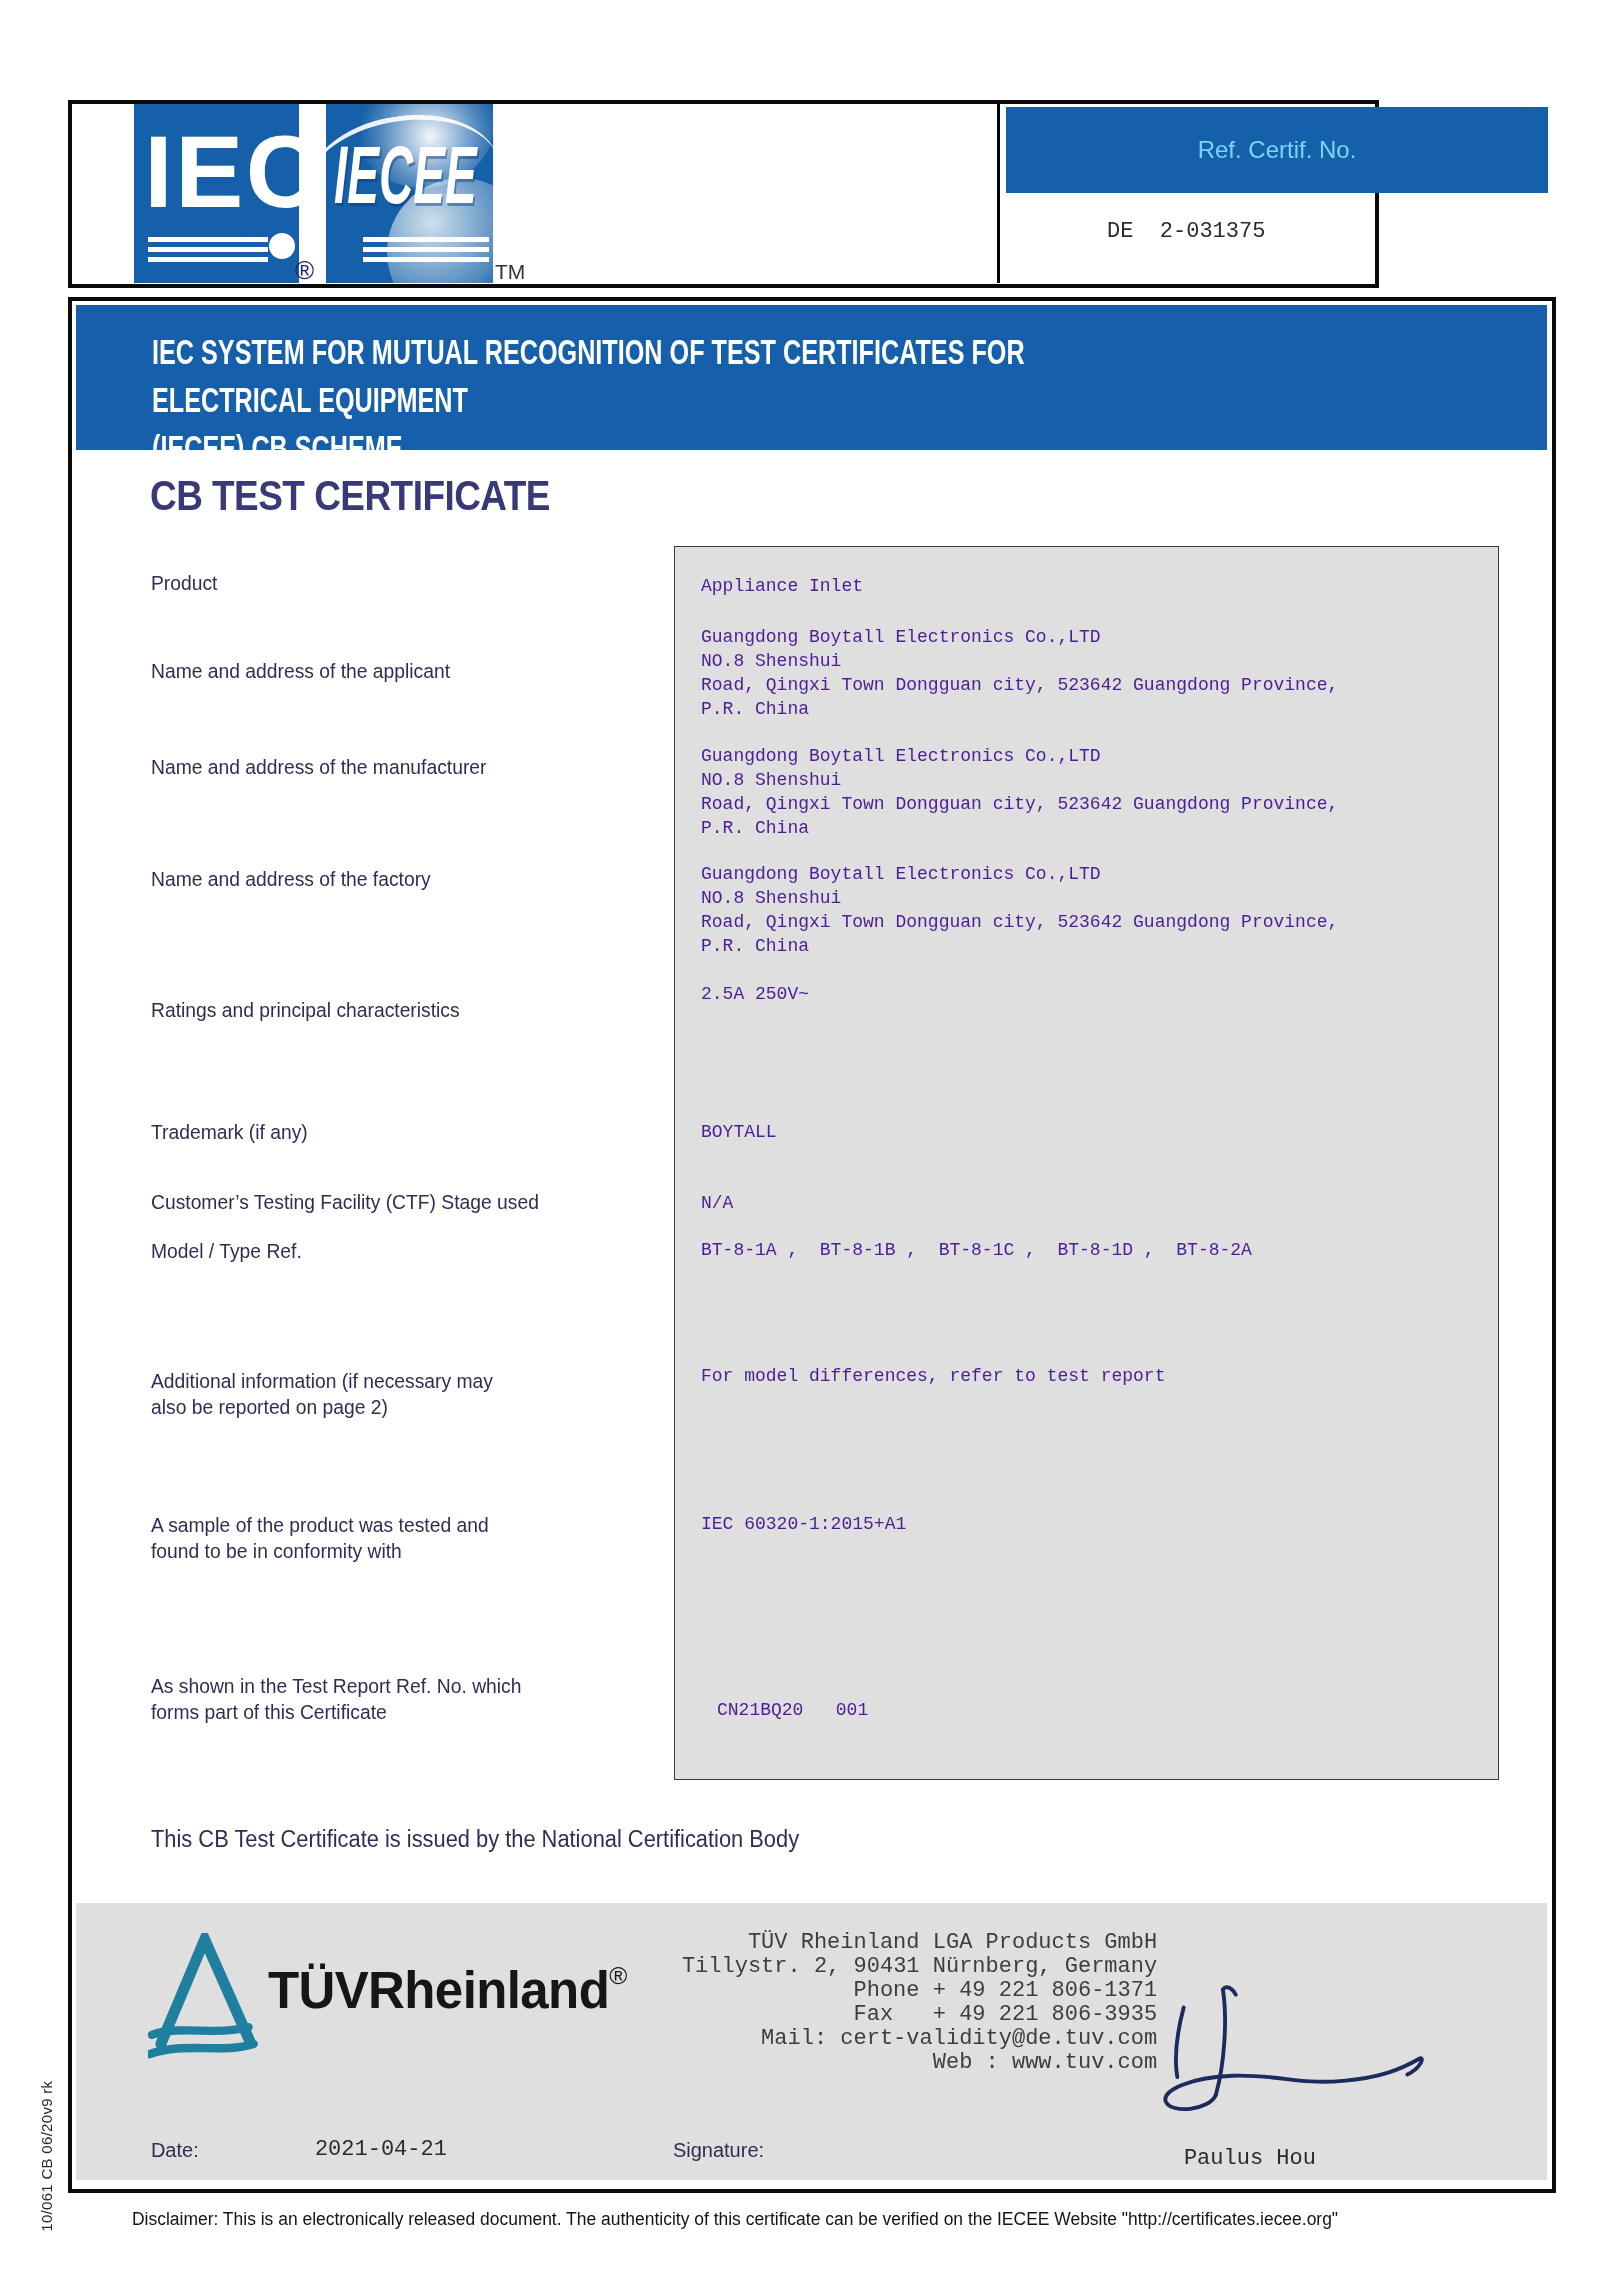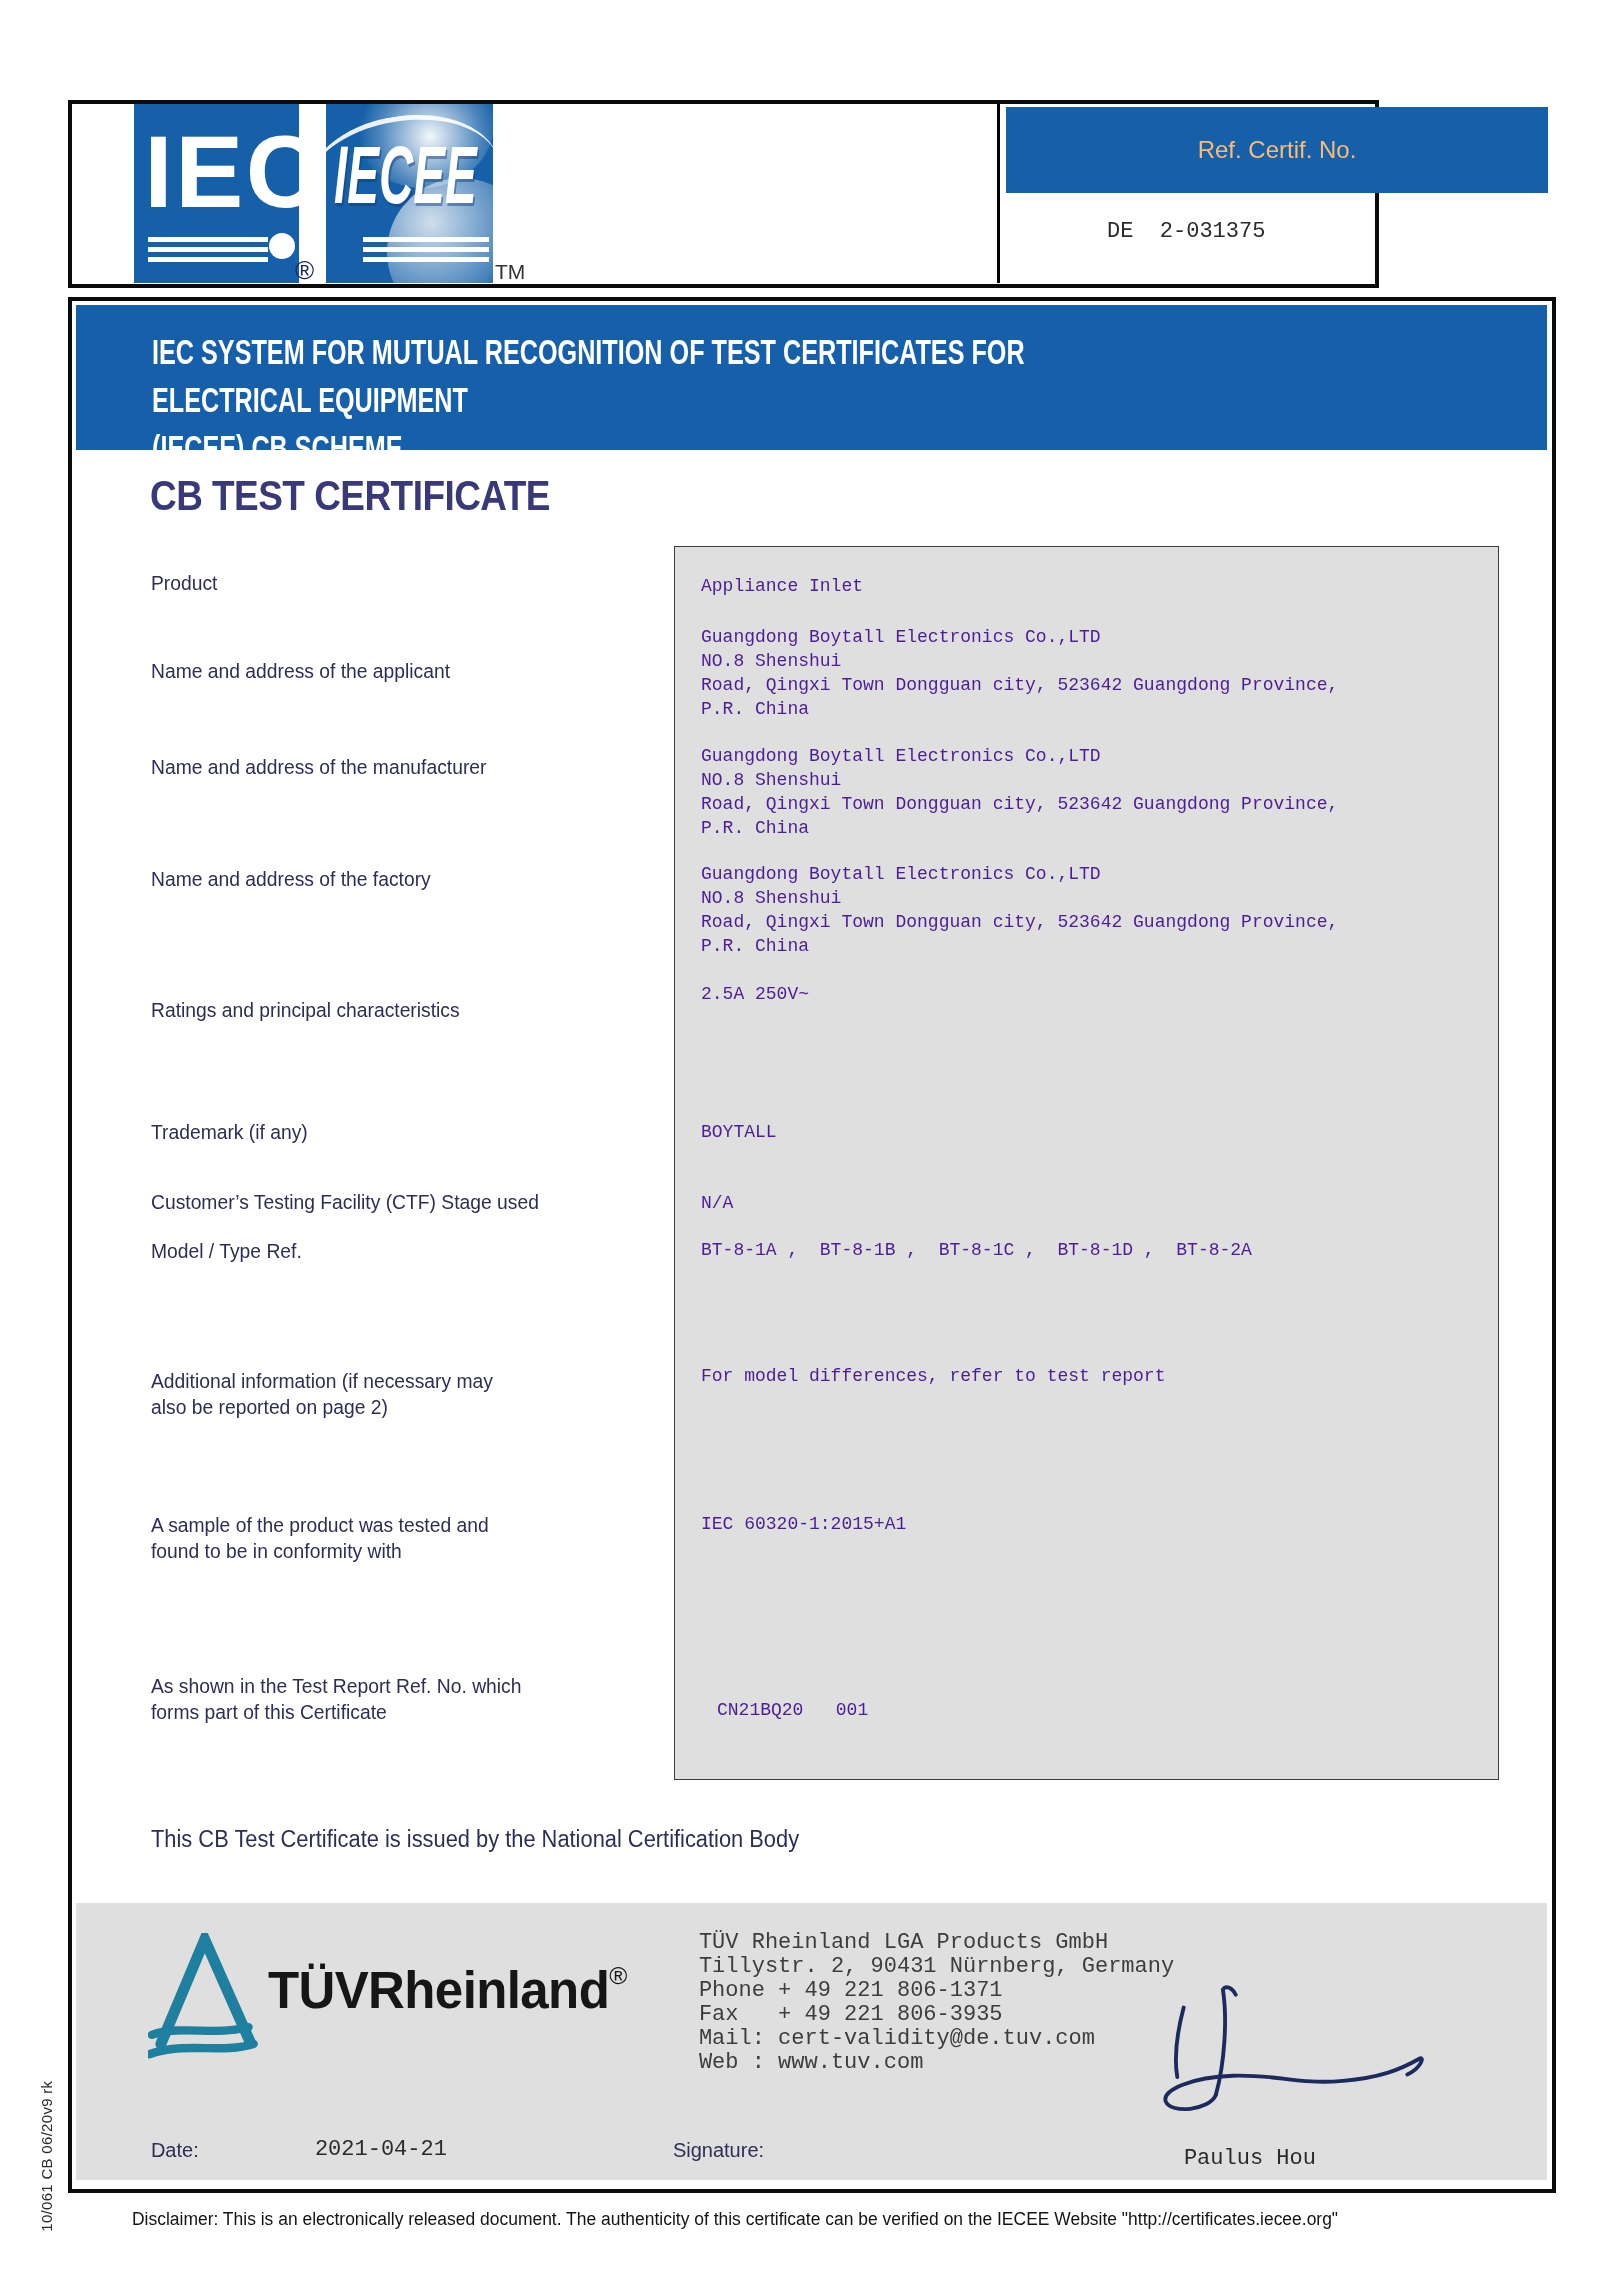--- a/index.html
+++ b/index.html
@@ -38,21 +38,21 @@
     background:radial-gradient(circle at 30% 30%, rgba(255,255,255,.8), rgba(255,255,255,.25) 50%, rgba(255,255,255,0) 66%);
   }
   .iecee-word {
     left:7.7px; top:30px; font-size:82px; font-weight:bold; font-style:italic;
     color:#fff; line-height:1; transform:scaleX(.58); transform-origin:left top;
     text-shadow:2.6px 2.6px 0 rgba(16,58,120,.45); white-space:nowrap;
   }
   .tm-mark { left:423px; top:156px; font-size:21px; color:#333; }
   .top-divider { left:925px; top:0; width:2.6px; height:179px; background:#000; }
   .ref-blue { left:934px; top:2.6px; width:542px; height:86px; }
-  .ref-label { width:100%; line-height:86px; text-align:center; color:#fdba74; font-size:24px; }
+  .ref-label { width:100%; line-height:86px; text-align:center; color:#7dd3fc; font-size:24px; }
   .ref-value { left:1035px; top:115px; font-family:"Liberation Mono","DejaVu Sans Mono",monospace; font-size:22px; color:#2b2b2b; white-space:pre; }
 
   
   .mainbox {
     left:68px; top:297px; width:1488px; height:1896px;
     border:4.5px solid #0b0b0b; background:#fff;
   }
   .scheme-banner { left:3.9px; top:3.9px; width:1471px; height:145px; background:#1660ab; overflow:hidden; }
   .scheme-text {
     left:76px; top:23px; color:#fff; font-size:35px; font-weight:bold;
@@ -74,22 +74,22 @@
     font-size:18px; line-height:24px; color:#4c1d95; white-space:pre-wrap; width:779px;
   }
   .issued-line { left:79px; top:1525px; color:#2e2e55; font-size:23px; transform:scaleX(.95); transform-origin:left top; white-space:nowrap; }
 
   
   .footband { left:3.9px; top:1602px; width:1471px; height:277px; background:#dfdfdf; }
   .tuv-logo { left:72px; top:30px; }
   .tuv-wordmark { left:192px; top:58px; font-size:51px; font-weight:bold; color:#161616; letter-spacing:-0.6px; white-space:nowrap; }
   .tuv-wordmark sup { font-size:24.5px; vertical-align:24.5px; font-weight:normal; }
   .ncb-contact {
-    left:623px; top:28px; font-family:"Liberation Mono","DejaVu Sans Mono",monospace;
-    font-size:22px; line-height:24px; color:#3d3d3d; white-space:pre-wrap;
+    left:606px; top:28px; font-family:"Liberation Mono","DejaVu Sans Mono",monospace;
+    font-size:22px; line-height:24px; color:#3d3d3d; white-space:pre-wrap;text-align:right;
   }
   .sig-image { left:1055px; top:76px; }
   .date-label { left:75px; top:236px; color:#2e2e55; font-size:20px; }
   .date-value { left:239px; top:234px; font-family:"Liberation Mono","DejaVu Sans Mono",monospace; font-size:22px; color:#2b2b2b; }
   .sig-label { left:597px; top:236px; color:#2e2e55; font-size:20px; }
   .signatory { left:1108px; top:243px; font-family:"Liberation Mono","DejaVu Sans Mono",monospace; font-size:22px; color:#2b2b2b; }
 
   
   .disclaimer {
     left:132px; top:2209px; width:1480px; color:#141414; font-size:18px;

